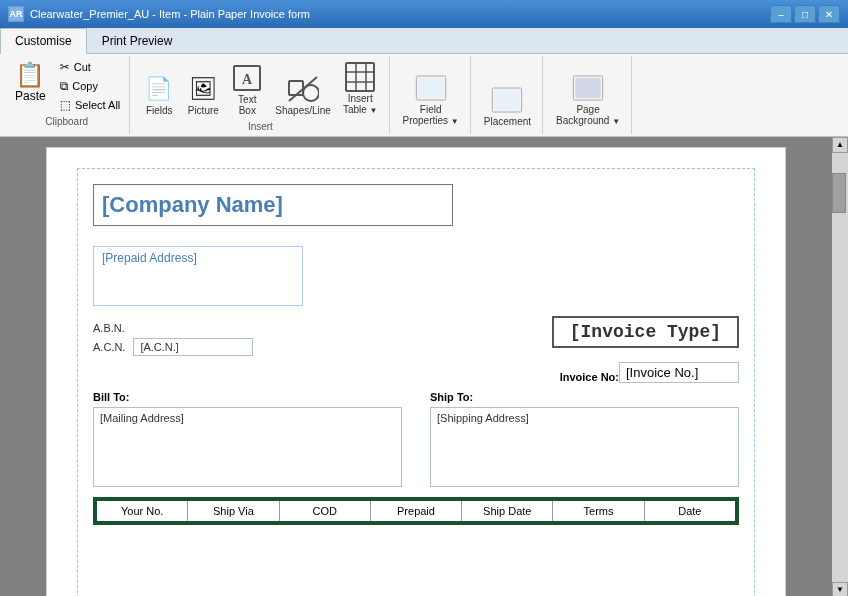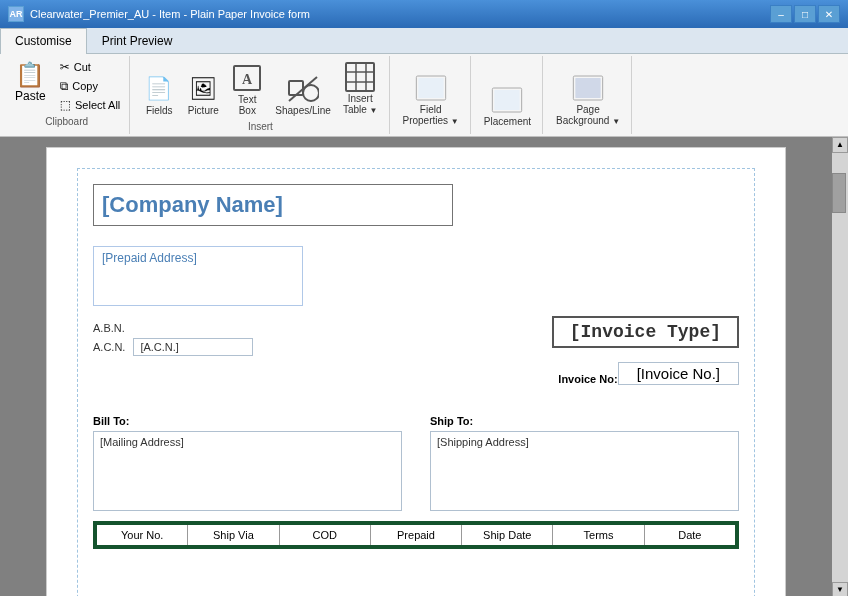--- a/index.html
+++ b/index.html
@@ -59,23 +59,23 @@
     .company-name { font-size: 22px; font-weight: bold; color: #4a7fb5; border: 1px solid #737373; padding: 7px 8px; display: inline-block; min-width: 360px; margin-bottom: 12px; }
     .company-address { color: #4a7fb5; border: 1px solid #b0c8e8; padding: 4px 8px; width: 210px; min-height: 60px; font-size: 12px; }
 
     .field-row { display: flex; gap: 8px; margin-top: 6px; align-items: center; }
     .field-label { font-size: 11px; color: #333; }
     .field-value { border: 1px solid #b0c0d0; padding: 2px 6px; font-size: 11px; color: #333; min-width: 120px; }
 
     .invoice-type-box { border: 2px solid #555; padding: 4px 16px; font-size: 18px; font-weight: bold; color: #333; font-family: 'Courier New', monospace; }
     .invoice-no-row { display: flex; align-items: flex-end; }
     .inv-label { font-size: 11px; font-weight: bold; }
-    .inv-value { border: 1px solid #b0c0d0; padding: 2px 18px; font-size: 15px; min-width: 120px; }
-
-    .addresses { display: flex; gap: 28px; margin-top: 30px; }
+    .inv-value { border: 1px solid #b0c0d0; padding: 2px 6px; font-size: 13px; min-width: 120px; }
+
+    .addresses { display: flex; gap: 28px; margin-top: 8px; }
     .address-box { flex: 1; }
     .address-label { font-size: 11px; font-weight: bold; margin-bottom: 4px; }
     .address-field { border: 1px solid #b0c0d0; padding: 4px 6px; min-height: 80px; font-size: 11px; color: #333; }
 
     .table-header { display: flex; border: 4px solid #14532d; margin-top: 10px; }
     .th-cell { flex: 1; text-align: center; border-right: 1px solid #999; padding: 4px 2px; font-size: 11px; font-weight: normal; background: white; }
     .th-cell:last-child { border-right: none; }
   </style>
 </head>
 <body>

